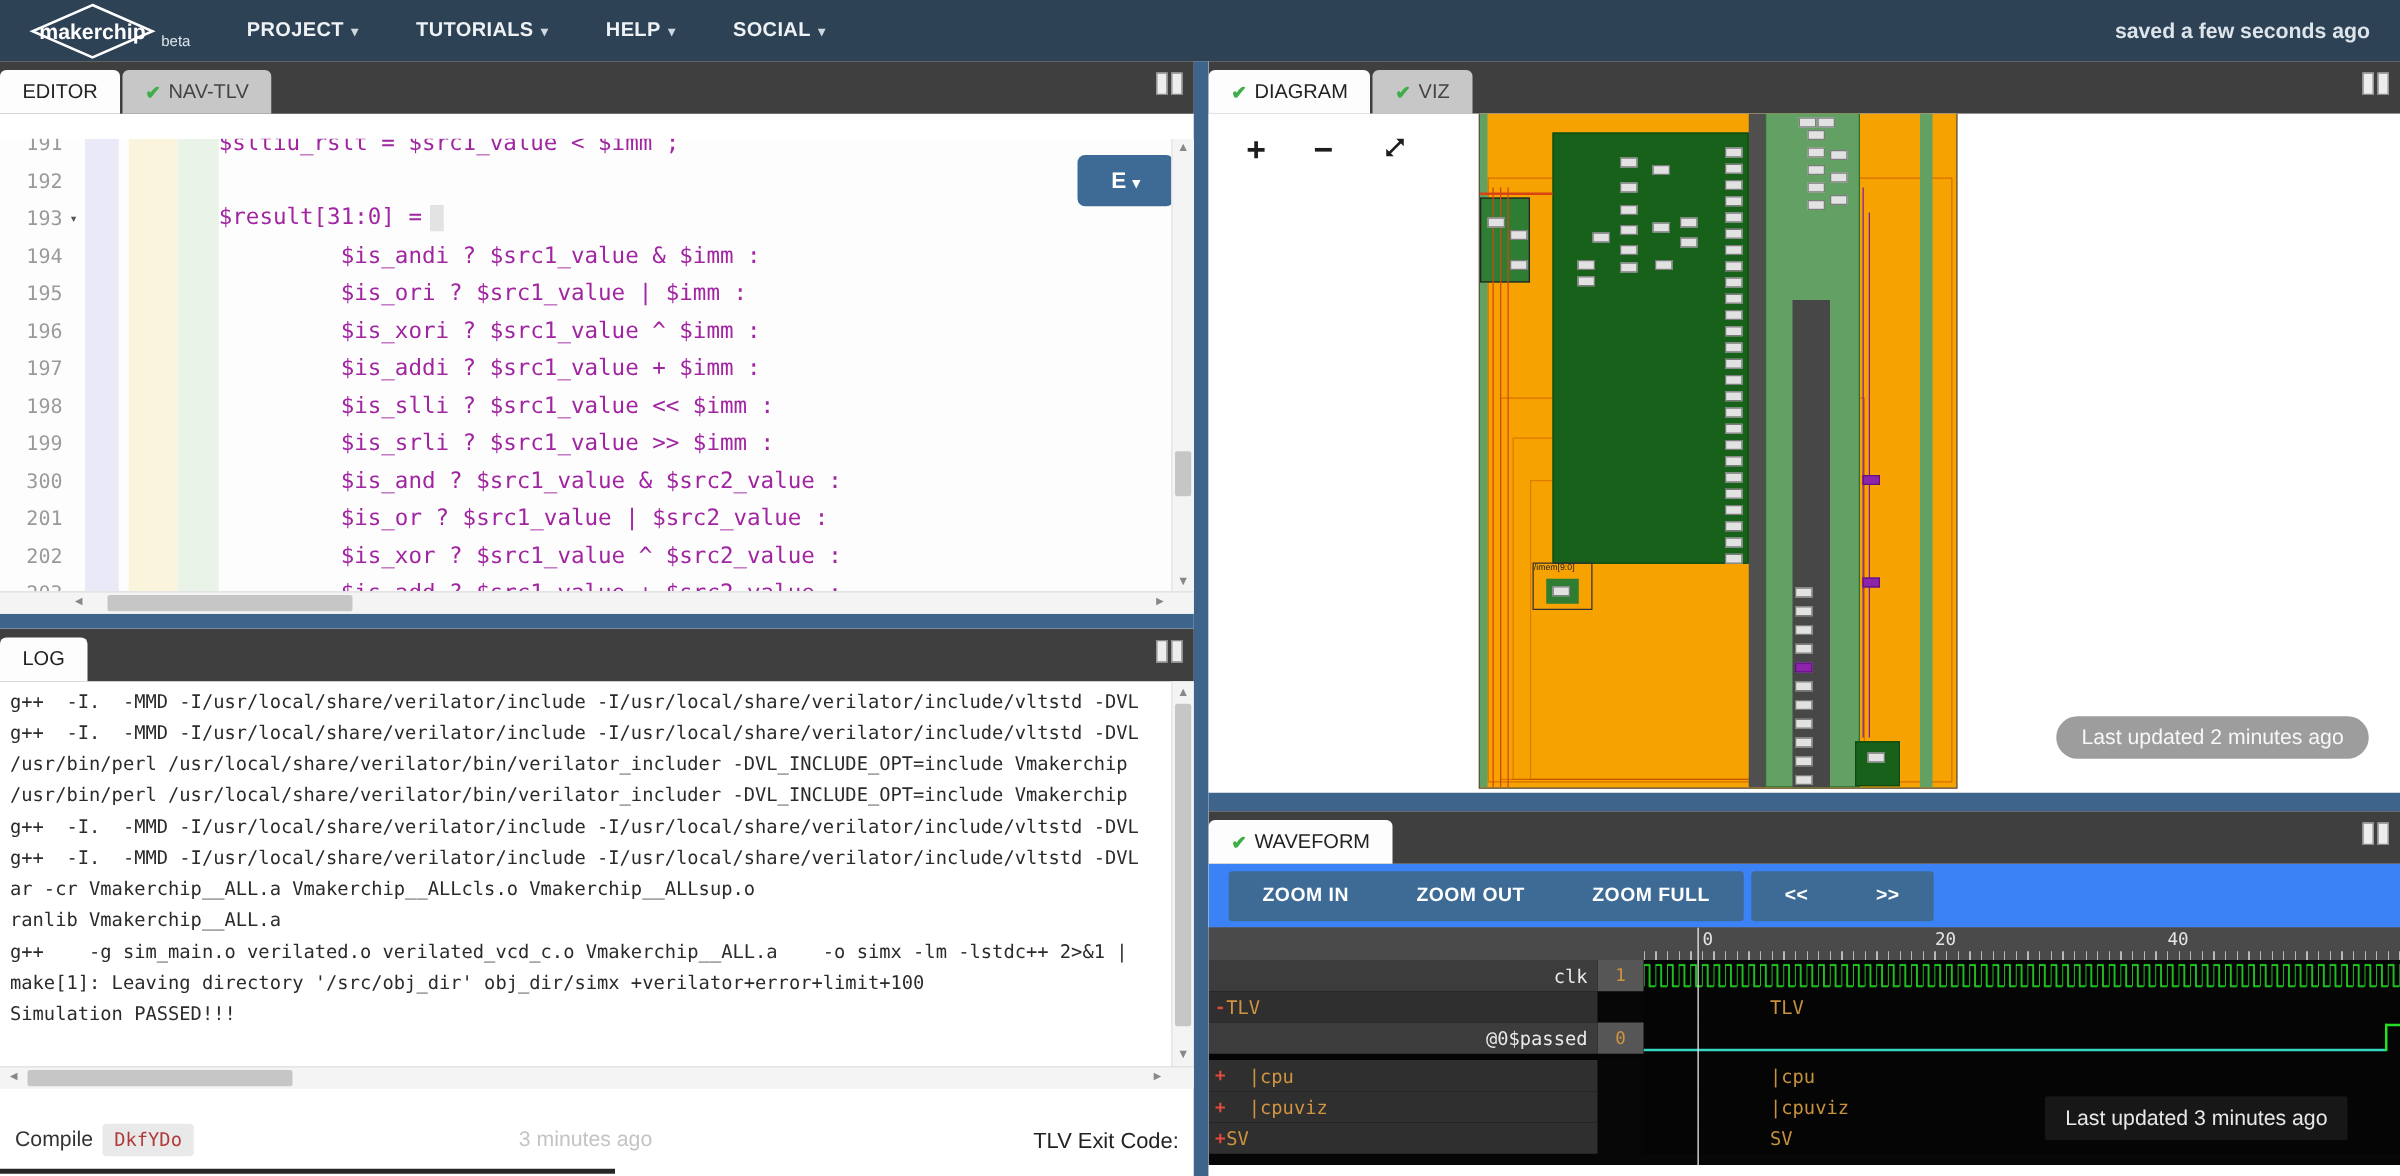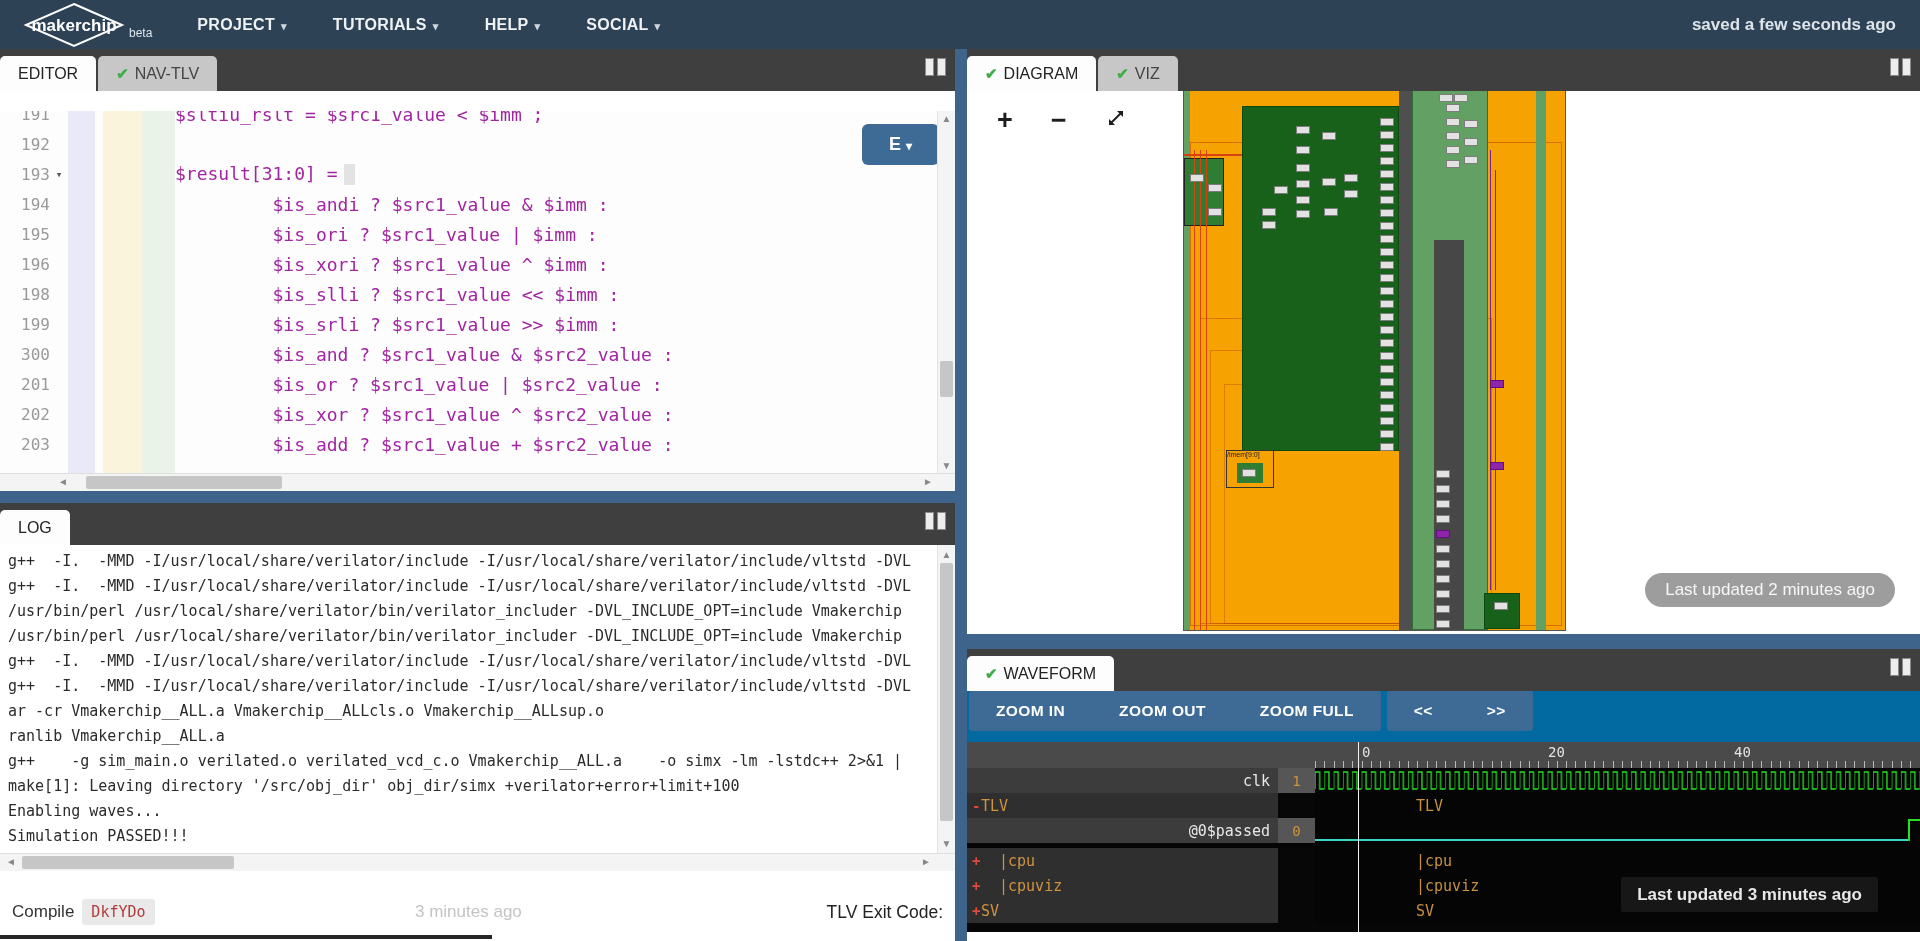--- a/index.html
+++ b/index.html
@@ -87,21 +87,21 @@
   .chip.purple { background:#8e24aa; border-color:#5e1380; }
   .badge-gray { position:absolute; right:25px; bottom:27px; height:34px; line-height:34px;
     padding:0 20px; background:#9d9d9d; border-radius:17px; color:#f7f7f7; font-size:17px; }
   .imem-box { position:absolute; left:42px; top:360px; width:48px; height:38px; border:1px solid #333;
     font-size:7px; color:#222; }
   .imem-box .g { position:absolute; left:10px; top:12px; width:26px; height:20px; background:#2e7d32; }
   .imem-box .g .chip{ left:5px; top:6px; }
 
   
   .wave-panel { flex:1; display:flex; flex-direction:column; background:#fff; }
-  .wave-toolbar { height:51px; background:#0369a1; display:flex; padding-left:2px; gap:6px; flex:none; }
+  .wave-toolbar { height:51px; background:#3b82f6; display:flex; align-items:center; padding-left:16px; gap:6px; flex:none; }
   .btn-group { background:#3e6b95; border-radius:3px; height:40px; display:flex; align-items:center; }
   .wave-btn { color:#fff; font-weight:700; font-size:15.5px; letter-spacing:.4px;
     padding:0 27px; height:40px; line-height:40px; cursor:pointer; }
   .wave-area { position:relative; height:190px; background:#070707; overflow:hidden; flex:none; }
   .ruler { position:absolute; top:0; left:0; right:0; height:26px; background:#4a4a4a; }
   .ruler .ticks { position:absolute; left:348px; right:0; bottom:0; height:7px;
     background:repeating-linear-gradient(to right,#b9b9b9 0 1px,transparent 1px 9.3px); }
   .ruler .tick-label { position:absolute; top:2px; color:#e4e4e4; font-family:"DejaVu Sans Mono",monospace; font-size:14px; }
   .wave-rows { position:absolute; top:26px; left:0; right:0; }
   .wrow { display:flex; height:25px; }
@@ -119,21 +119,21 @@
   .wrow.sig .valcell { background:#565656; }
   .wrow .plot { flex:1; position:relative; background:#050505; }
   .plot-label { position:absolute; left:101px; top:50%; transform:translateY(-50%);
     color:#c8913c; font-family:"DejaVu Sans Mono",monospace; font-size:15px; }
   .wspacer { height:5px; background:#050505; }
   .cursor-line { position:absolute; left:391px; top:0; bottom:0; width:1px; background:#f2f2f2; z-index:4; }
   .passed-low { position:absolute; left:348px; width:593px; height:2px; top:97px; background:#36d6c3; z-index:3; }
   .passed-rise { position:absolute; left:941px; width:2px; height:22px; top:77px; background:#25e025; z-index:3; }
   .passed-high { position:absolute; left:941px; width:12px; height:2px; top:77px; background:#25e025; z-index:3; }
   .badge-dark { position:absolute; right:42px; top:135px; height:35px; line-height:35px; padding:0 16px;
-    background:rgba(25,25,25,.92); color:#e8e8e8; font-size:17px; border-radius:2px; z-index:5;font-weight:bold; }
+    background:rgba(25,25,25,.92); color:#e8e8e8; font-size:17px; border-radius:2px; z-index:5; }
   .clk-svg { position:absolute; left:0; top:0; width:100%; height:25px; }
 </style>
 </head>
 <body>
 
 <div class="app">
 
   <header class="navbar">
     <div class="logo-wrap">
       <svg class="logo-svg" width="104" height="46" viewBox="0 0 104 46">
@@ -198,20 +198,25 @@
                 <span class="lnum">195</span>
                 <span class="fold"></span>
                 <span class="ctext">         $is_ori ? $src1_value | $imm :</span>
               </div>
               <div class="code-row">
                 <span class="lnum">196</span>
                 <span class="fold"></span>
                 <span class="ctext">         $is_xori ? $src1_value ^ $imm :</span>
               </div>
               <div class="code-row">
+                <span class="lnum">197</span>
+                <span class="fold"></span>
+                <span class="ctext">         $is_addi ? $src1_value + $imm :</span>
+              </div>
+              <div class="code-row">
                 <span class="lnum">198</span>
                 <span class="fold"></span>
                 <span class="ctext">         $is_slli ? $src1_value &lt;&lt; $imm :</span>
               </div>
               <div class="code-row">
                 <span class="lnum">199</span>
                 <span class="fold"></span>
                 <span class="ctext">         $is_srli ? $src1_value &gt;&gt; $imm :</span>
               </div>
               <div class="code-row">
@@ -272,21 +277,20 @@
               <div class="log-line">g++  -I.  -MMD -I/usr/local/share/verilator/include -I/usr/local/share/verilator/include/vltstd -DVL</div>
               <div class="log-line">g++  -I.  -MMD -I/usr/local/share/verilator/include -I/usr/local/share/verilator/include/vltstd -DVL</div>
               <div class="log-line">/usr/bin/perl /usr/local/share/verilator/bin/verilator_includer -DVL_INCLUDE_OPT=include Vmakerchip</div>
               <div class="log-line">/usr/bin/perl /usr/local/share/verilator/bin/verilator_includer -DVL_INCLUDE_OPT=include Vmakerchip</div>
               <div class="log-line">g++  -I.  -MMD -I/usr/local/share/verilator/include -I/usr/local/share/verilator/include/vltstd -DVL</div>
               <div class="log-line">g++  -I.  -MMD -I/usr/local/share/verilator/include -I/usr/local/share/verilator/include/vltstd -DVL</div>
               <div class="log-line">ar -cr Vmakerchip__ALL.a Vmakerchip__ALLcls.o Vmakerchip__ALLsup.o</div>
               <div class="log-line">ranlib Vmakerchip__ALL.a</div>
               <div class="log-line">g++    -g sim_main.o verilated.o verilated_vcd_c.o Vmakerchip__ALL.a    -o simx -lm -lstdc++ 2&gt;&amp;1 |</div>
               <div class="log-line">make[1]: Leaving directory '/src/obj_dir' obj_dir/simx +verilator+error+limit+100</div>
-              <div class="log-line">Enabling waves...</div>
               <div class="log-line">Simulation PASSED!!!</div>
             </div>
           <div class="vscroll">
             <div class="arr" style="top:4px">▲</div>
             <div class="thumb" style="top:18px;height:258px"></div>
             <div class="arr" style="bottom:4px">▼</div>
           </div>
         </div>
         <div class="hscroll">
           <div class="arr" style="left:6px">◄</div>

